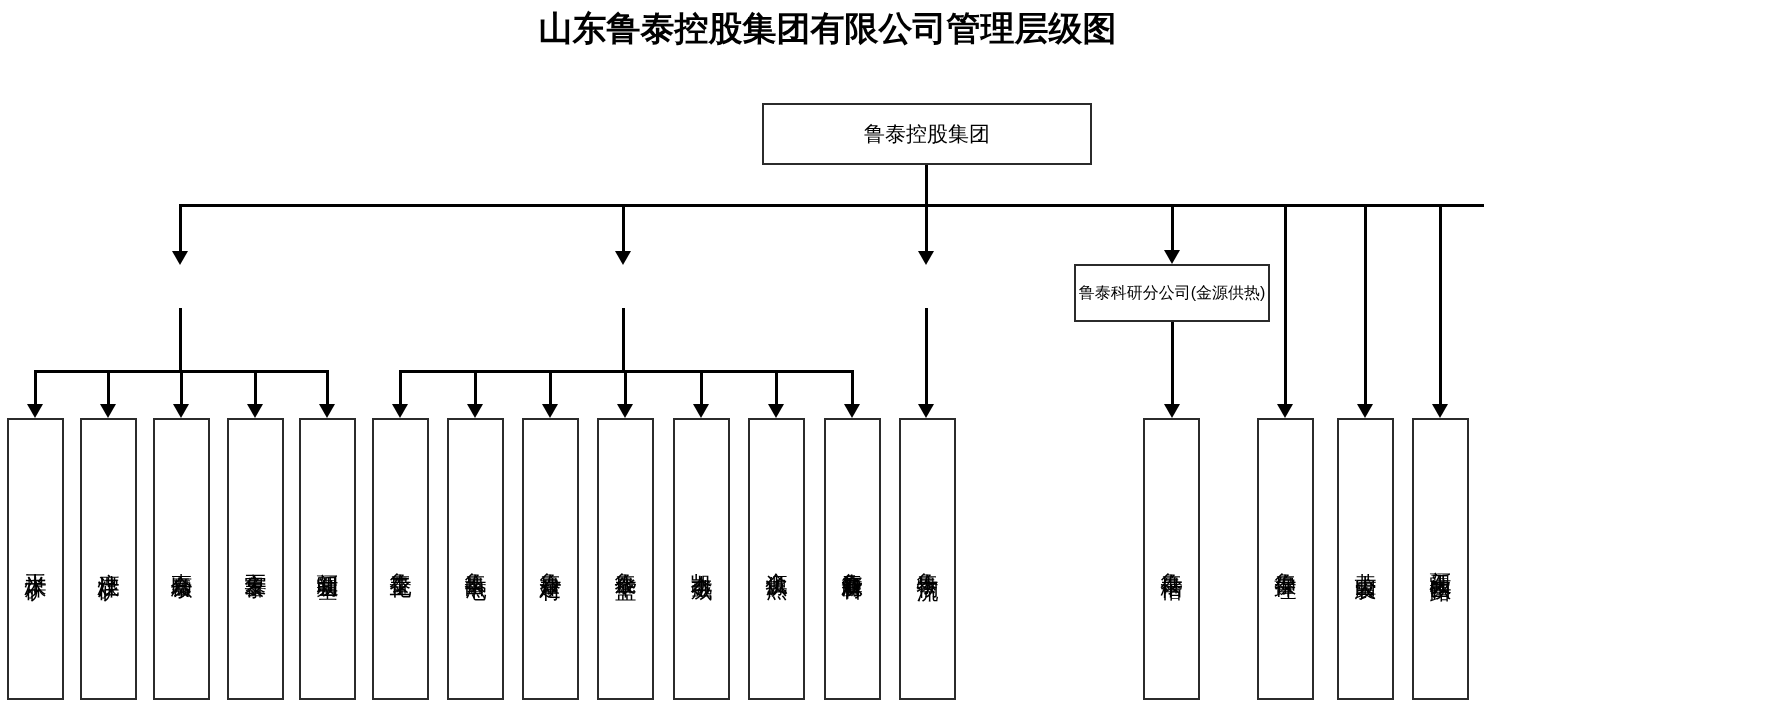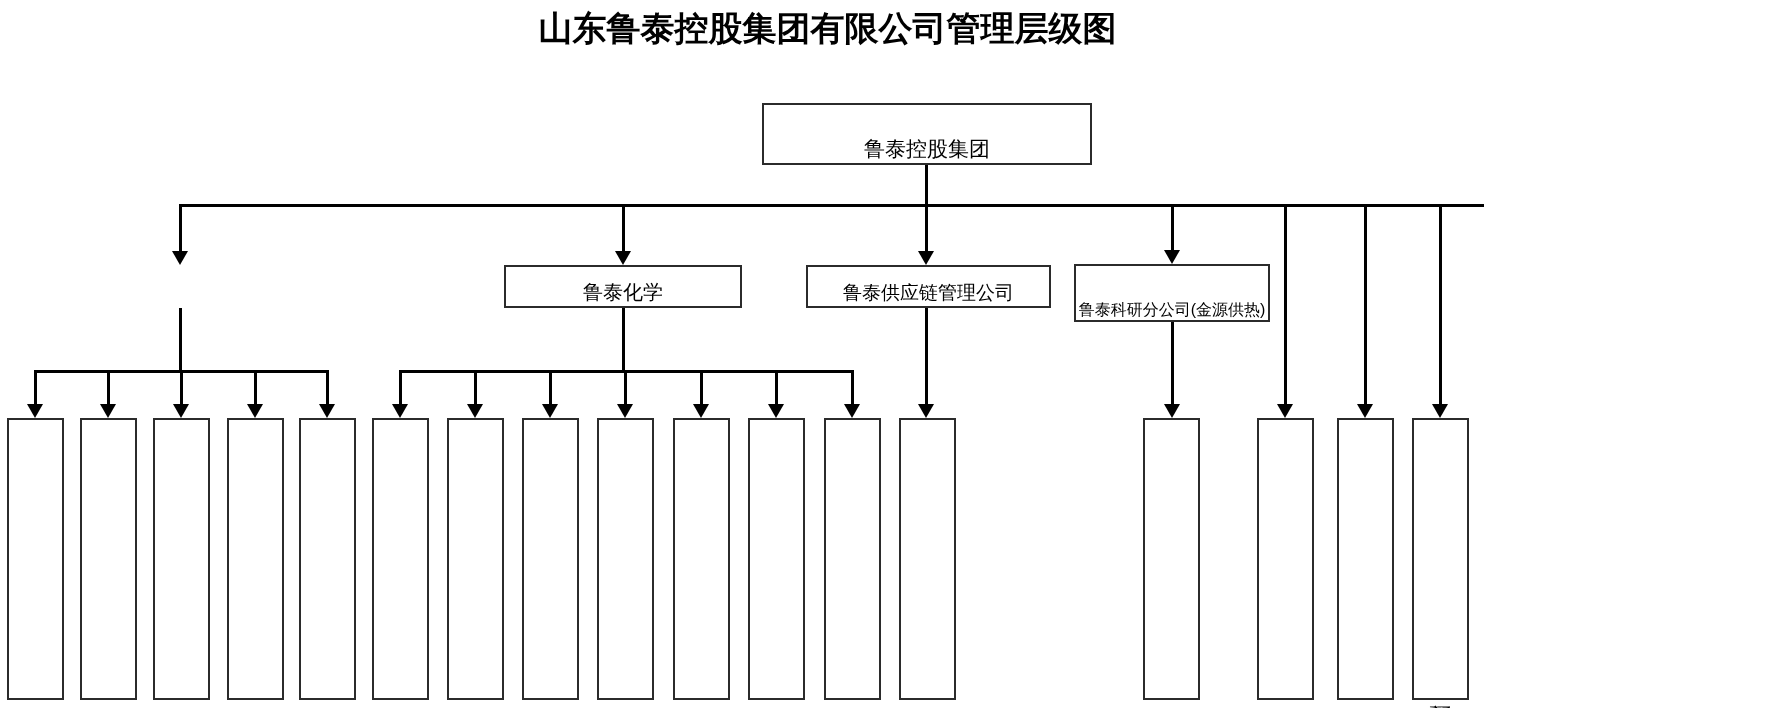--- a/index.html
+++ b/index.html
@@ -6,21 +6,21 @@
   #canvas{
     position:relative;width:1484px;height:708px;background:#ffffff;overflow:hidden;
     font-family:"Liberation Sans", sans-serif;color:#000;
   }
   .title{
     position:absolute;left:0;top:6px;width:1655px;text-align:center;
     font-family:"Liberation Serif", serif;font-weight:bold;font-size:34px;color:#000;
   }
   .node{
     position:absolute;background:#fff;border:2px solid #2b2b2b;
-    display:flex;align-items:flex-end;justify-content:center;text-align:center;
+    display:flex;align-items:center;justify-content:center;text-align:center;
     box-sizing:border-box;
   }
   .root-node{left:762px;top:103px;width:330px;height:62px;font-size:21px;}
   .l2-node{height:43px;top:265px;font-size:20px;}
   .l2-mining{left:60px;width:240px;}
   .l2-chemical{left:504px;width:238px;}
   .l2-supply{left:806px;width:245px;font-size:19px;}
   .l2-research{left:1074px;top:264px;width:196px;height:58px;font-size:16px;flex-direction:row;line-height:1.25;}
   .leaf{
     top:418px;width:57px;height:282px;
@@ -57,26 +57,20 @@
 
   <div class="vline" style="left:622px;top:204px;height:47px;"></div>
   <div class="arrowhead" style="left:615px;top:251px;"></div>
 
   <div class="vline" style="left:925px;top:204px;height:47px;"></div>
   <div class="arrowhead" style="left:918px;top:251px;"></div>
 
   <div class="vline" style="left:1171px;top:204px;height:46px;"></div>
   <div class="arrowhead" style="left:1164px;top:250px;"></div>
 
-  <div class="node l2-node l2-chemical">
-    <span>鲁泰化学</span>
-  </div>
-  <div class="node l2-node l2-supply">
-    <span>鲁泰供应链管理公司</span>
-  </div>
   <div class="node l2-research">
     <div>鲁泰科研分公司</div>
     <div>(金源供热)</div>
   </div>
 
   <div class="vline" style="left:179px;top:308px;height:65px;"></div>
   <div class="hline" style="left:34px;top:370px;width:295px;"></div>
   <div class="vline" style="left:34px;top:370px;height:34px;"></div>
   <div class="arrowhead" style="left:27px;top:404px;"></div>
   <div class="vline" style="left:107px;top:370px;height:34px;"></div>

